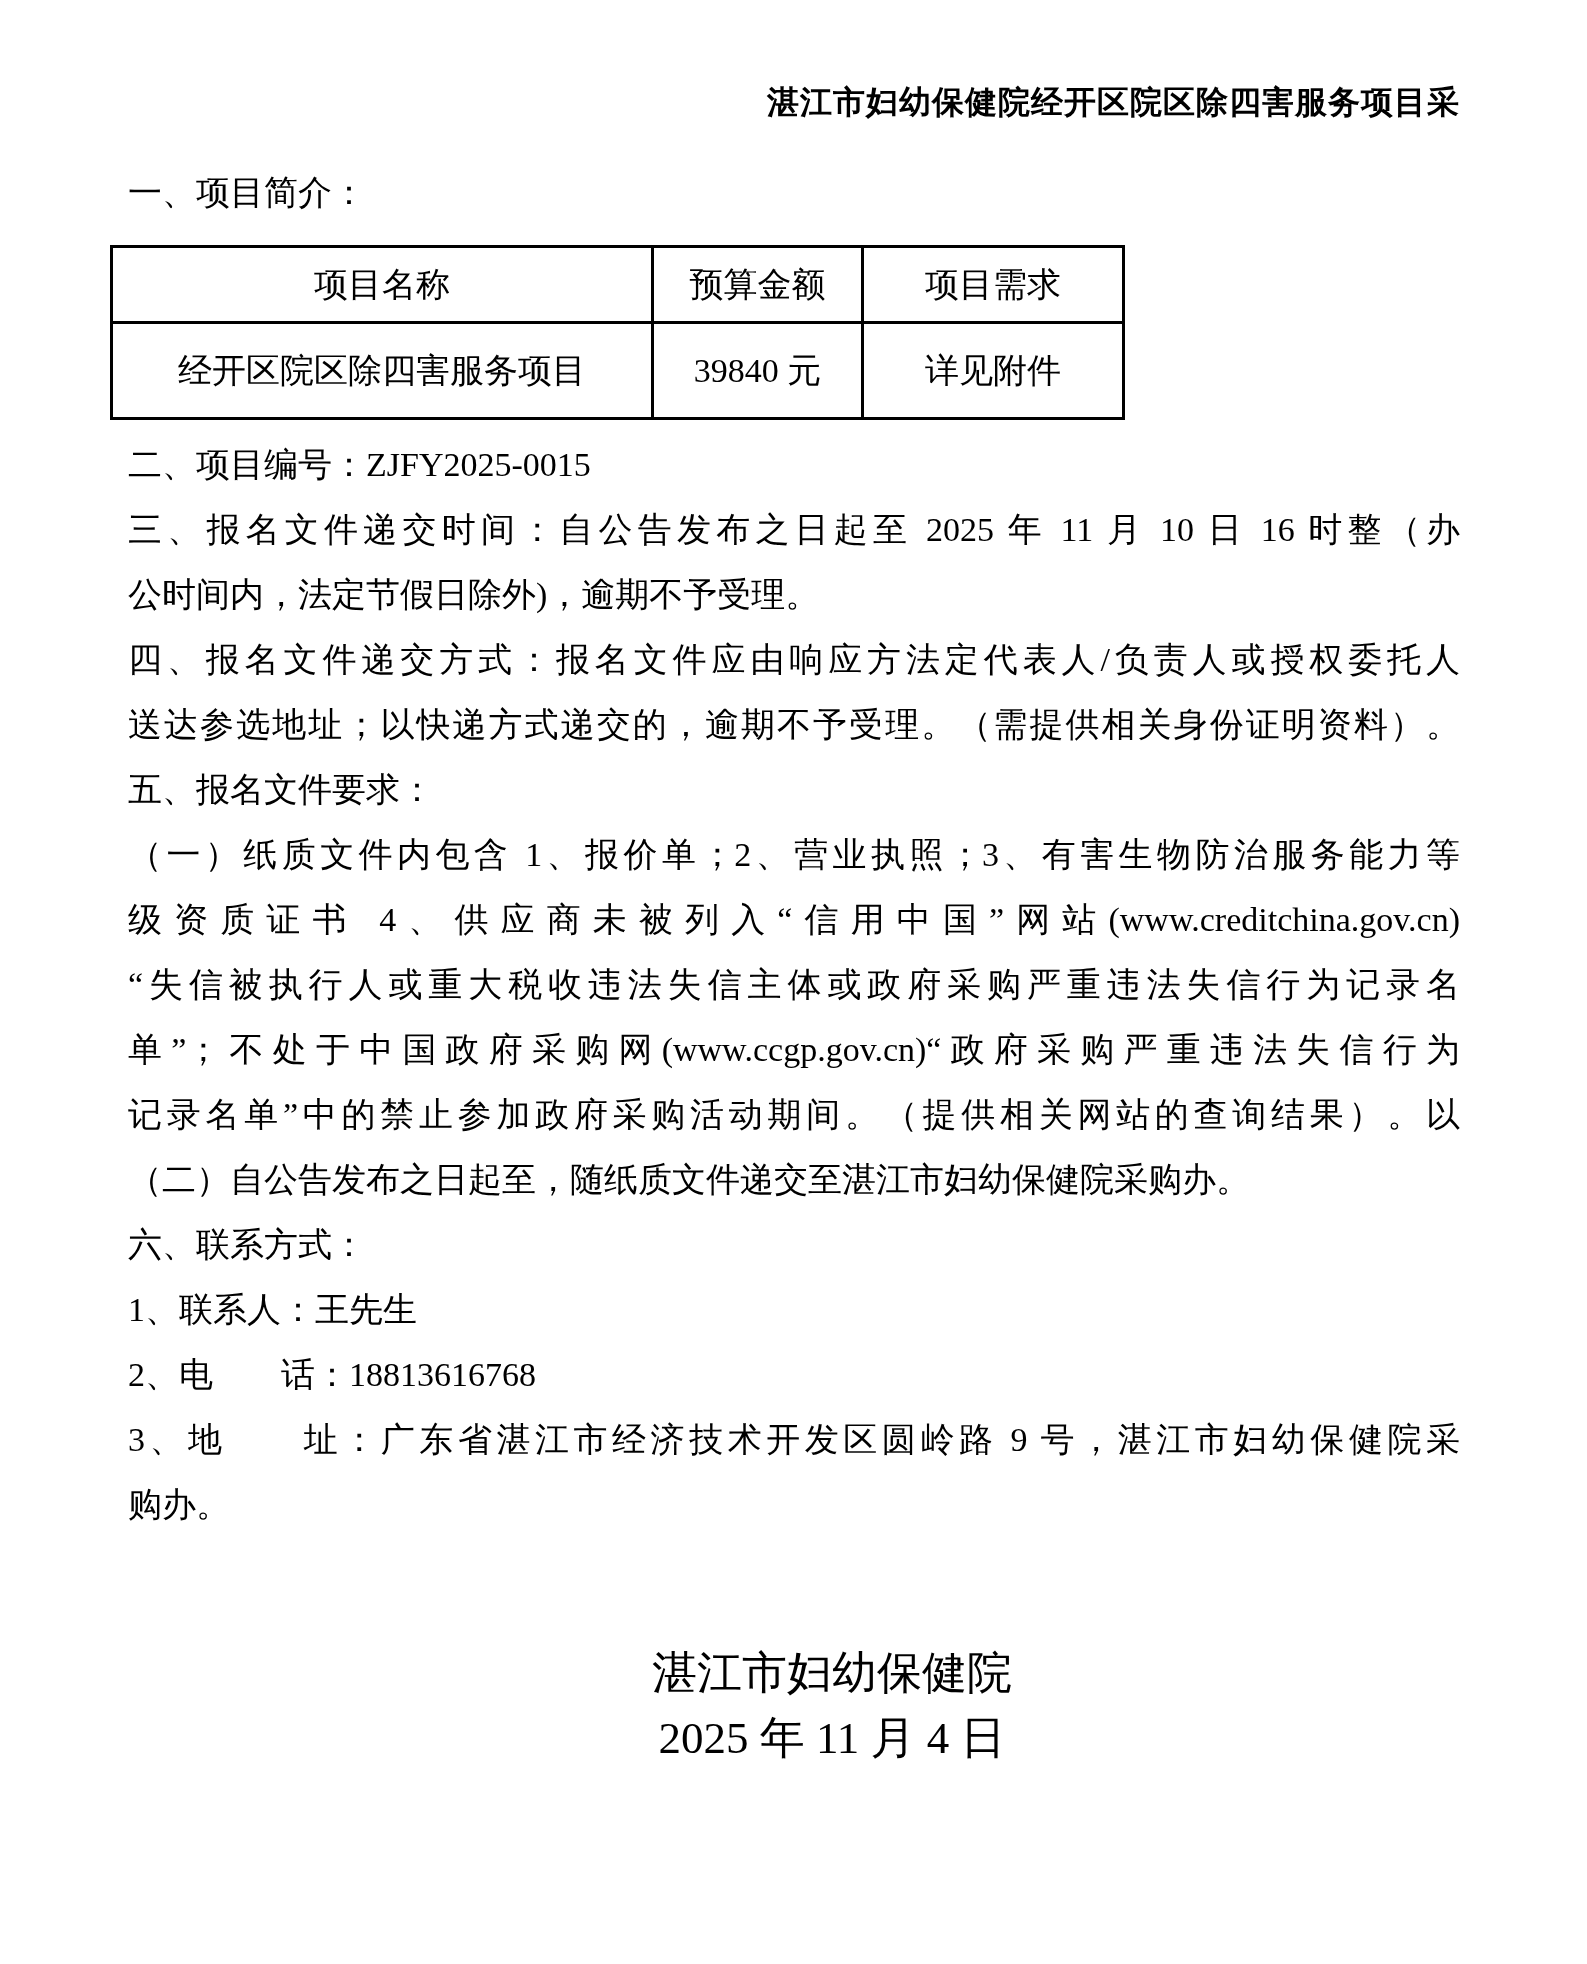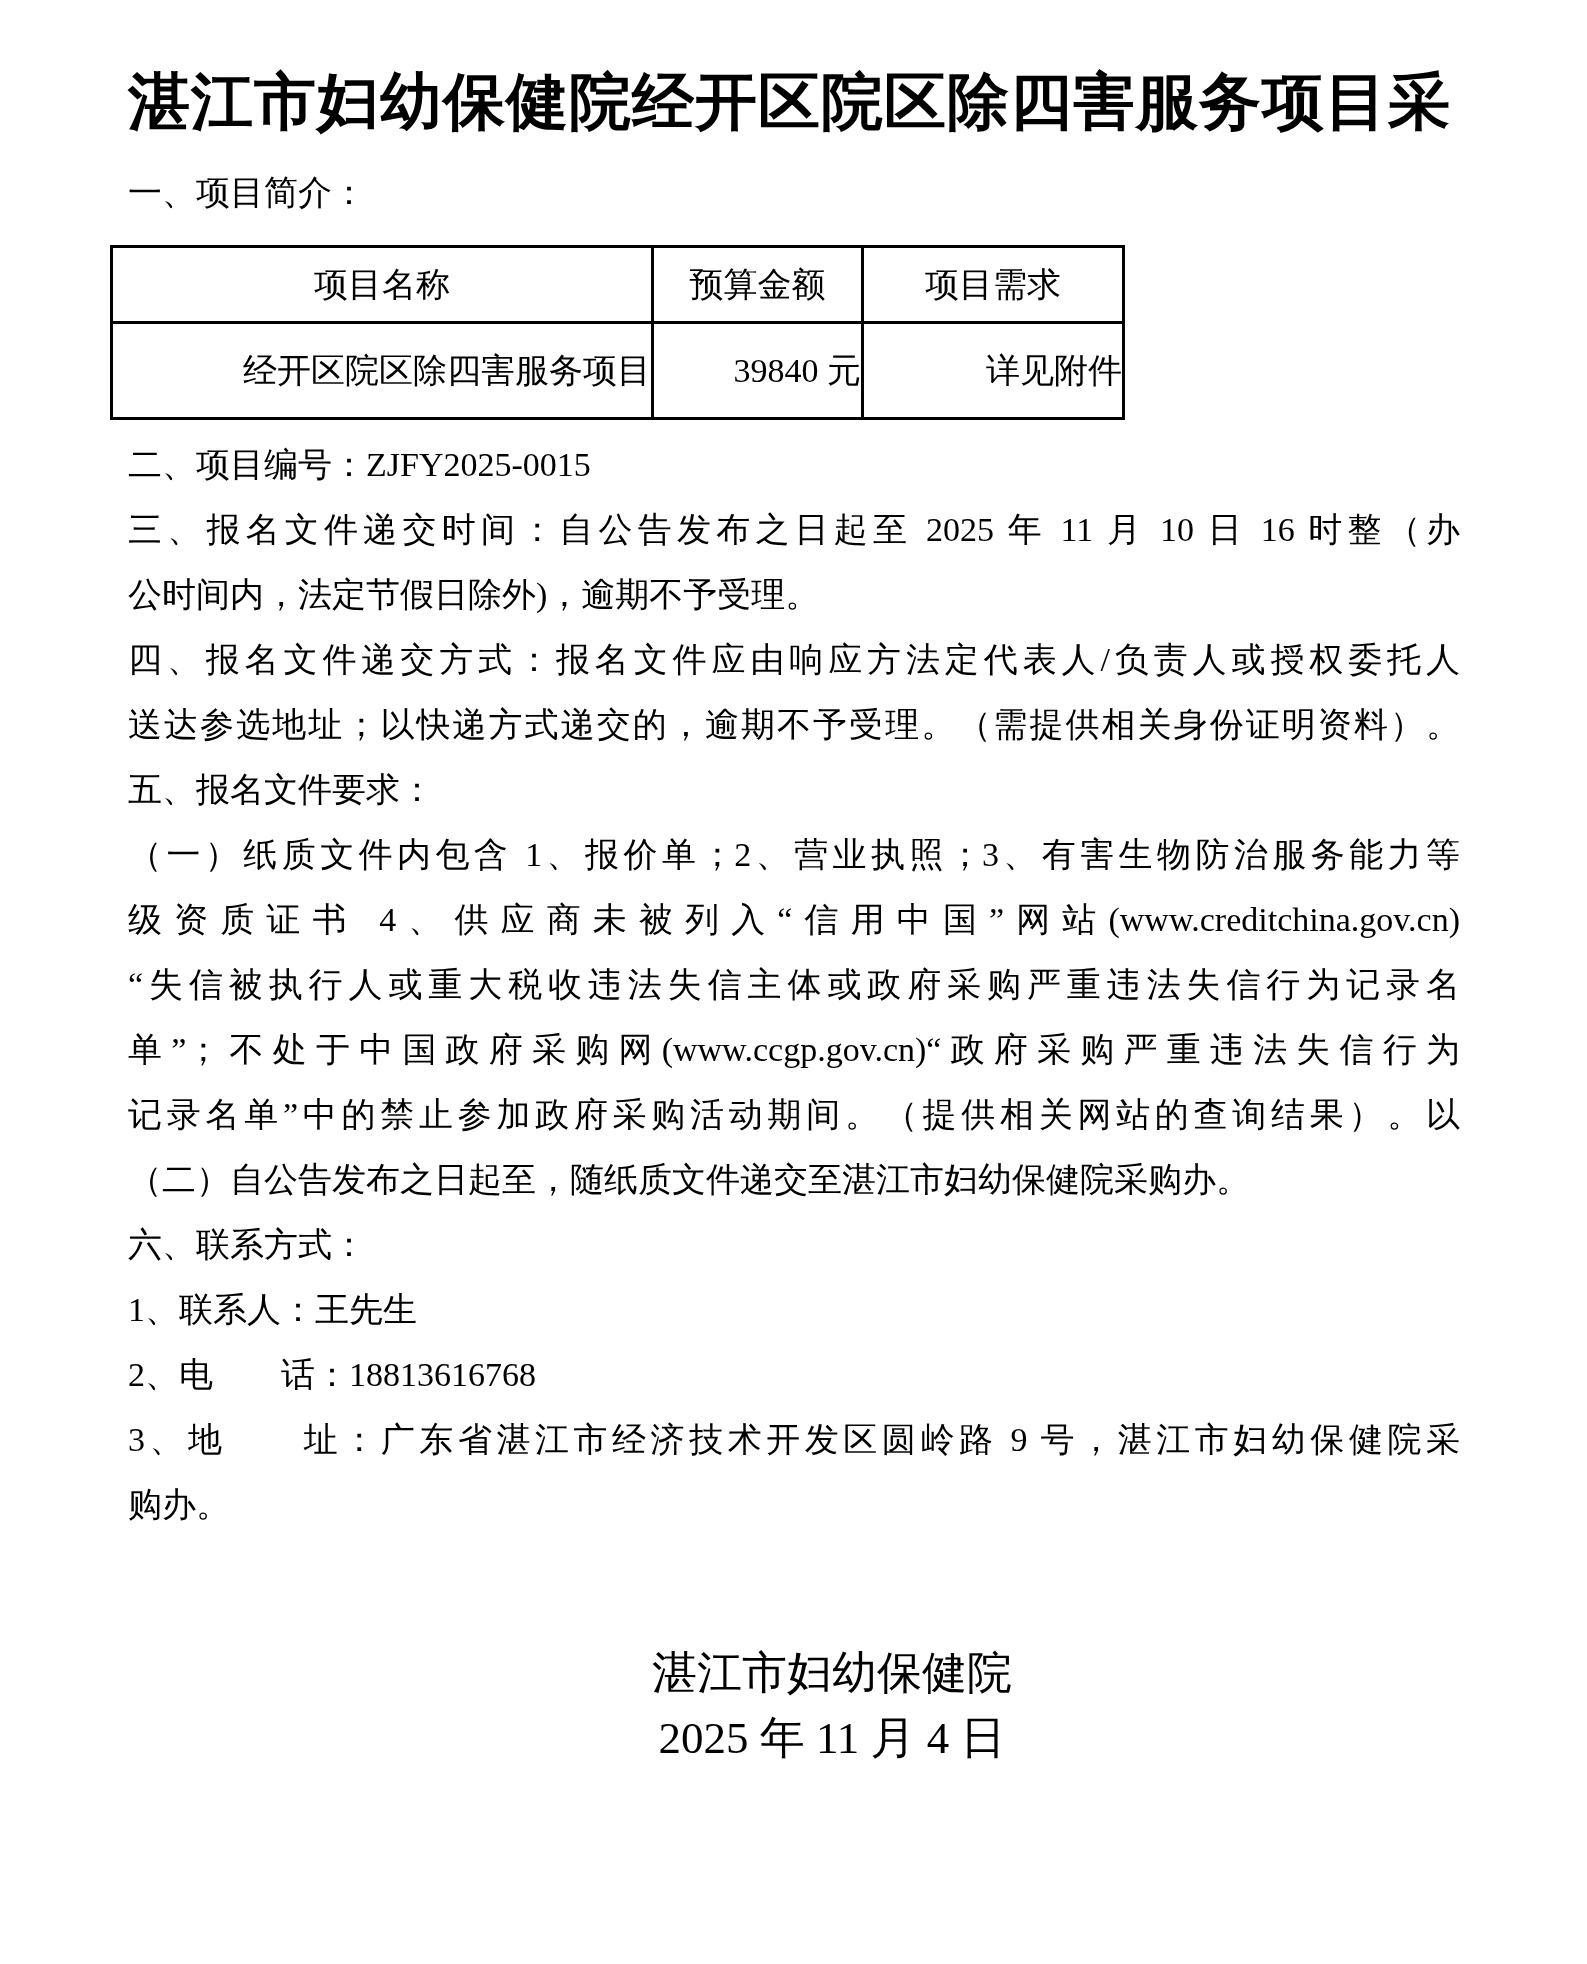--- a/index.html
+++ b/index.html
@@ -9,23 +9,23 @@
     color: #000000;
     overflow: hidden;
   }
   .page {
     box-sizing: border-box;
     width: 1587px; height: 1964px;
     padding: 70px 127px 0 128px;
     background: #ffffff;
   }
   .title {
-    font-size: 62px;
+    font-size: 32px;
     font-weight: bold;
-    text-align: left;
+    text-align: right;
     line-height: 64px;
     letter-spacing: 1px;
   }
   .heading-line {
     margin-top: 26px;
     font-size: 34px;
     height: 65px;
     line-height: 65px;
   }
   table.info-table {
@@ -35,21 +35,21 @@
     table-layout: fixed;
   }
   table.info-table td {
     border: 3px solid #000000;
     text-align: center;
     vertical-align: middle;
     font-size: 34px;
     padding: 0;
   }
   table.info-table tr.hdr td { height: 73px; }
-  table.info-table tr.data td { height: 93px; text-align: right; }
+  table.info-table tr.data td { height: 93px; }
   .body-lines { margin-top: 12px; }
   .bl {
     font-size: 34px;
     height: 65px;
     line-height: 65px;
     white-space: pre-wrap;
   }
   .bl.fill {
     text-align: justify;
     text-align-last: justify;

